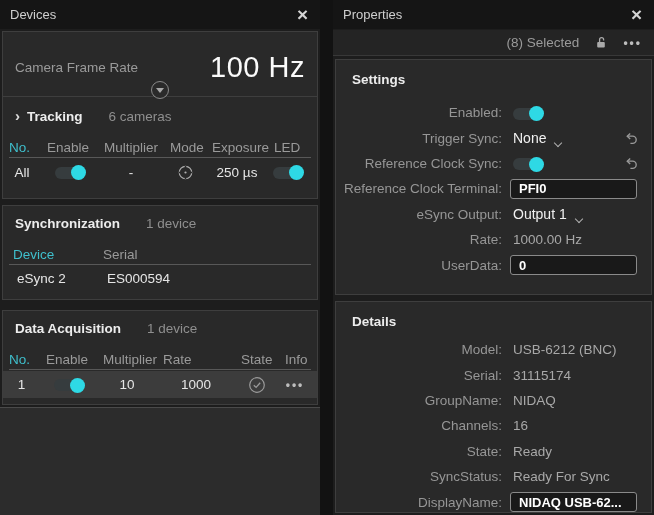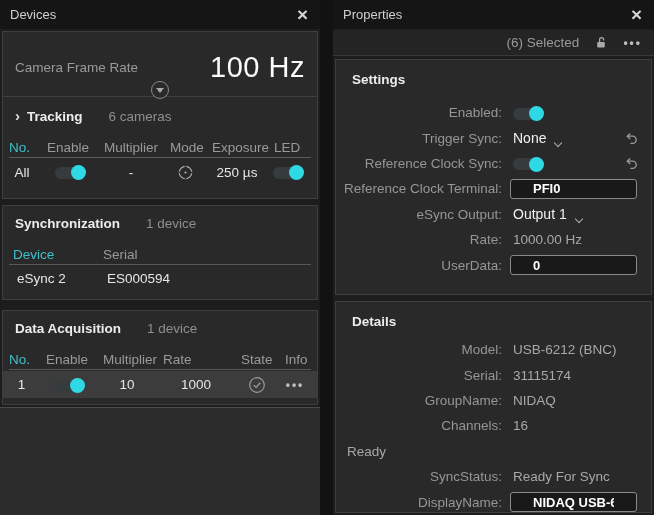--- a/index.html
+++ b/index.html
@@ -104,21 +104,21 @@
   .pselect { margin-left:11px; display:flex; align-items:flex-end; font-size:14px; color:#f0f0f0; }
   .chev {
     display:inline-block; width:6px; height:6px; margin-left:9px; margin-top:-4px;
     border-right:1.5px solid #b0b0b0; border-bottom:1.5px solid #b0b0b0;
     transform:rotate(45deg);
   }
   .pinput {
     margin-left:8px; width:127px; height:20px; background:#191919;
     border:1px solid #8a8a8a; border-radius:3px; color:#ffffff;
     font-family:"Liberation Sans", sans-serif; font-size:13px; font-weight:bold;
-    padding:0 22px; outline:none;
+    padding:0 8px; outline:none;
   }
   .undo-btn { margin-left:auto; display:flex; align-items:center; }
 </style>
 </head>
 <body>
 
 <div class="panel" id="devices-panel">
   <div class="titlebar">
     <span>Devices</span>
     <span class="close-btn">×</span>
@@ -211,21 +211,21 @@
   <div class="devices-footer"></div>
 </div>
 
 <div class="panel" id="properties-panel">
   <div class="titlebar">
     <span>Properties</span>
     <span class="close-btn">×</span>
   </div>
 
   <div class="prop-toolbar">
-    <span class="selected-text">(6) Selected</span>
+    <span class="selected-text">(8) Selected</span>
     <svg width="12" height="13" viewBox="0 0 12 13">
       <rect x="2.2" y="6" width="7.6" height="5.6" rx="1" fill="#aaaaaa"></rect>
       <path d="M4.6 6 V3.6 a2 2 0 0 1 4 0 V4.4" fill="none" stroke="#aaaaaa" stroke-width="1.3"></path>
     </svg>
     <span class="dots">•••</span>
   </div>
 
   <div class="section settings-section">
     <div class="box-title">Settings</div>
     <div class="rows">
@@ -291,20 +291,21 @@
       </div>
       <div class="prow">
         <span class="plabel">GroupName:</span>
         <span class="pvalue muted">NIDAQ</span>
       </div>
       <div class="prow">
         <span class="plabel">Channels:</span>
         <span class="pvalue muted">16</span>
       </div>
       <div class="prow">
+        <span class="plabel">State:</span>
         <span class="pvalue muted">Ready</span>
       </div>
       <div class="prow">
         <span class="plabel">SyncStatus:</span>
         <span class="pvalue muted">Ready For Sync</span>
       </div>
       <div class="prow">
         <span class="plabel">DisplayName:</span>
         <input class="pinput" value="NIDAQ USB-62..." style="">
       </div>

